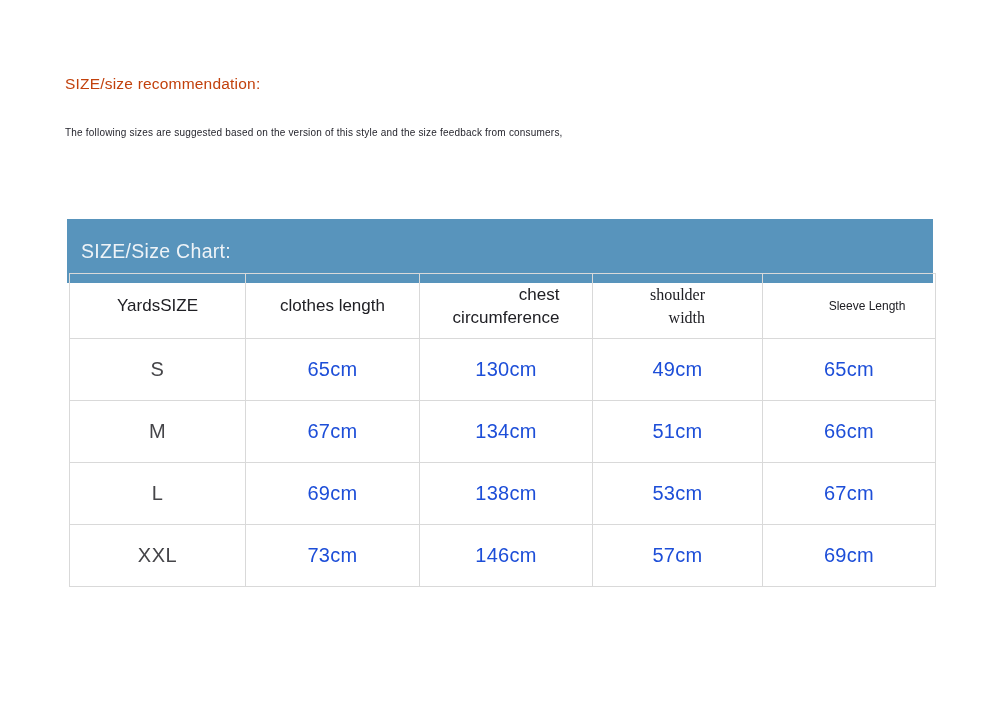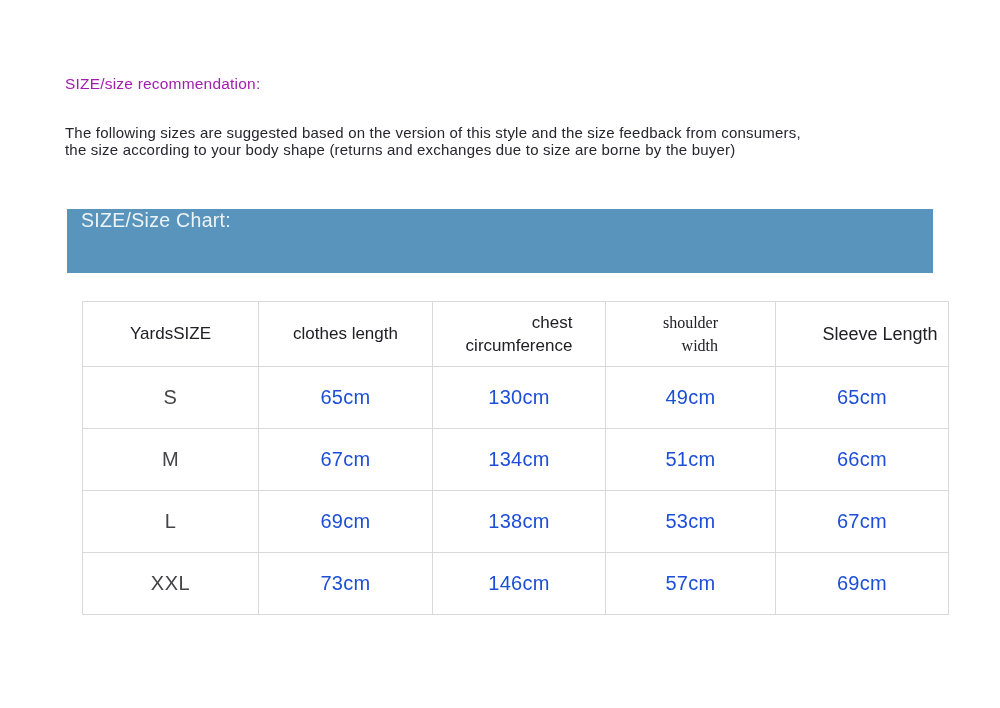--- a/index.html
+++ b/index.html
@@ -3,67 +3,66 @@
 <meta charset="utf-8">
 <style>
   html,body{margin:0;padding:0;}
   body{
     width:1000px;height:708px;position:relative;overflow:hidden;
     background:#ffffff;
     font-family:"Liberation Sans", sans-serif;
   }
   .heading{
     position:absolute;left:65px;top:75px;
-    font-size:15.5px;line-height:18px;color:#a21caf;letter-spacing:.2px;
+    font-size:15.5px;line-height:18px;color:#c2410c;letter-spacing:.2px;
   }
   .intro{
     position:absolute;left:65px;top:124px;width:880px;
-    font-size:15px;line-height:17.4px;color:#26262e;letter-spacing:.2px;
+    font-size:10px;line-height:17.4px;color:#26262e;letter-spacing:.2px;
   }
   .chart-bar{
-    position:absolute;left:67px;top:209px;width:866px;height:64px;
+    position:absolute;left:67px;top:219px;width:866px;height:64px;
     background:#5894bc;box-sizing:border-box;
-    display:flex;padding-left:14px;
+    display:flex;align-items:center;padding-left:14px;
   }
   .chart-bar .bar-title{
     color:#eef3f7;font-size:19.5px;letter-spacing:.3px;
   }
   .size-table{
-    position:absolute;left:82px;top:273px;width:866px;
+    position:absolute;left:69px;top:273px;width:866px;
     border-collapse:collapse;table-layout:fixed;
-    border:1px solid #d9d9d9;border-top:none;margin-top:28px;
+    border:1px solid #d9d9d9;border-top:none;
   }
   .size-table col.c0{width:176px;}
   .size-table col.c1{width:174px;}
   .size-table col.c2{width:173px;}
   .size-table col.c3{width:170px;}
   .size-table col.c4{width:173px;}
   .size-table th,.size-table td{
     border:1px solid #d9d9d9;
     text-align:center;vertical-align:middle;
     font-weight:400;padding:0;
   }
   .size-table thead tr{height:65px;}
   .size-table tbody tr{height:62px;}
   .size-table th{font-size:17px;color:#202025;}
   .size-table th.col-shoulder{font-size:16px;font-family:Liberation Serif, serif;}
-  .size-table th.col-sleeve{font-size:18px;padding-left:36px;}
+  .size-table th.col-sleeve{font-size:12px;padding-left:36px;}
   .hwrap{display:inline-block;text-align:right;}
   .hline{display:block;line-height:23px;}
   .size-table td{font-size:20px;color:#1d4ed8;letter-spacing:.3px;}
   .size-table td.size-cell{color:#454549;font-weight:500;letter-spacing:.5px;}
 </style>
 </head>
 <body>
 
 <div class="heading">SIZE/size recommendation:</div>
 
 <div class="intro">
   <div>The following sizes are suggested based on the version of this style and the size feedback from consumers,</div>
-  <div>the size according to your body shape (returns and exchanges due to size are borne by the buyer)</div>
 </div>
 
 <div class="chart-bar">
   <span class="bar-title">SIZE/Size Chart:</span>
 </div>
 
 <table class="size-table">
   <colgroup>
     <col class="c0">
       <col class="c1">

